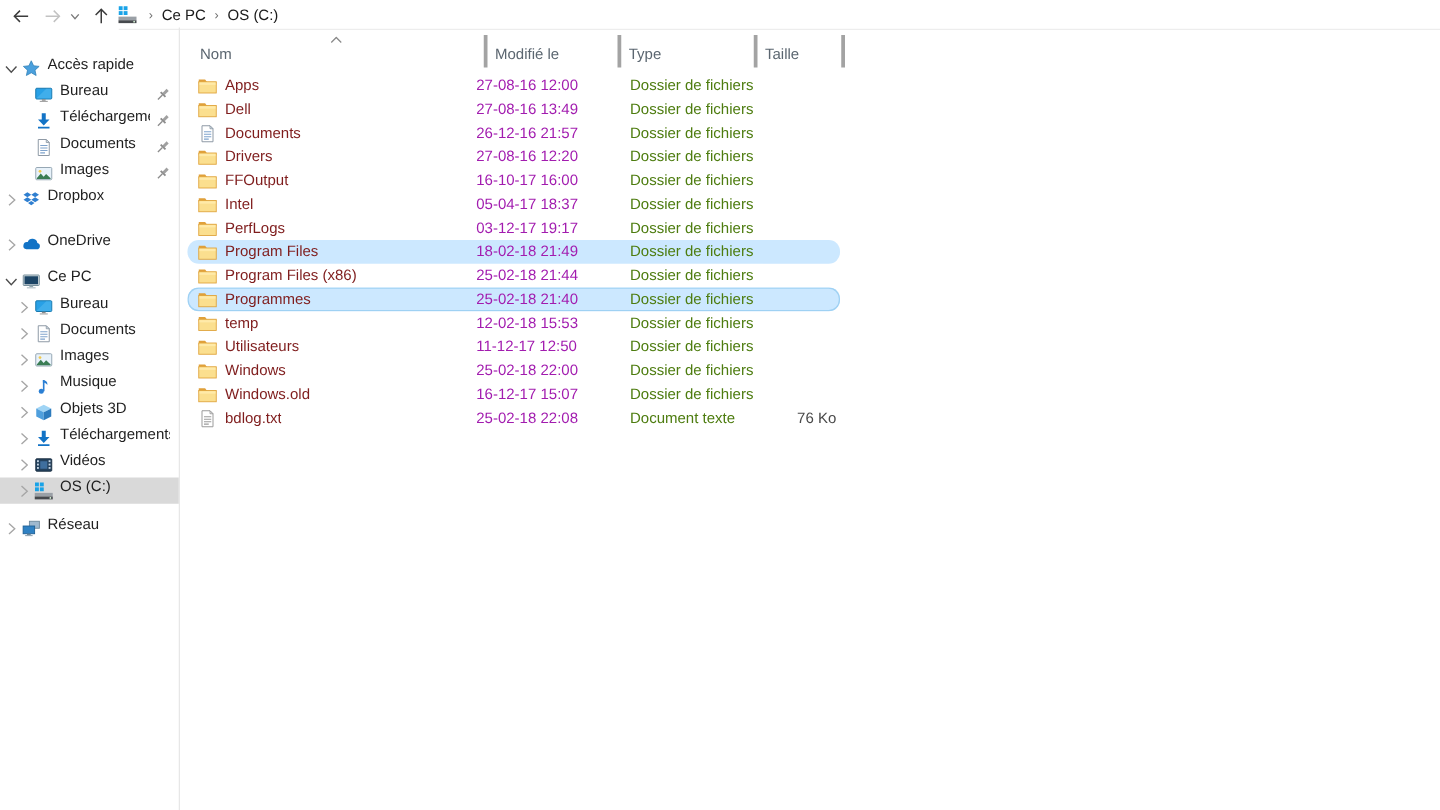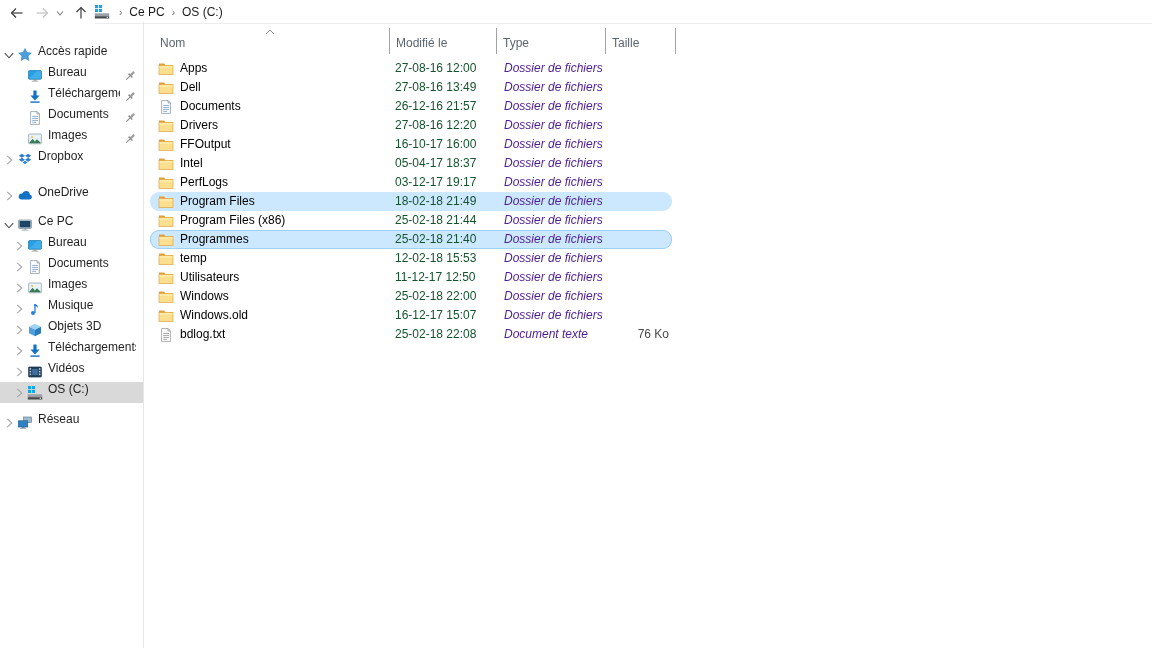--- a/index.html
+++ b/index.html
@@ -41,36 +41,36 @@
   .side-item.lvl0 .ic{left:17px;}
   .side-item.lvl0 .lab{margin-left:38px;}
   .side-item.lvl1 .chev{left:11px;}
   .side-item.lvl1 .ic{left:27px;}
   .side-item.lvl1 .lab{margin-left:48px;max-width:88px;}
   .side-item .pin{position:absolute;left:122px;top:2.5px;width:16px;height:16px;}
   .side-item.pinned.lvl1 .lab{max-width:72px;}
 
   
   .header-row{position:absolute;left:150px;top:28px;height:26px;display:flex;color:#5b6670;}
-  .hcell{position:relative;box-sizing:border-box;border-right:1px solid #a3a3a3;line-height:30px;padding-left:6px;white-space:nowrap;}
+  .hcell{position:relative;box-sizing:border-box;border-right:3px solid #a3a3a3;line-height:30px;padding-left:6px;white-space:nowrap;}
   .hcell.c0{width:240px;padding-left:10px;}
   .hcell.c1{width:107px;}
   .hcell.c2{width:109px;}
   .hcell.c3{width:70px;}
   .hcell .sort-caret{position:absolute;top:1px;left:50%;margin-left:-5px;}
 
   .rows{position:absolute;left:150px;top:59px;width:522px;}
   .row{position:relative;height:19px;}
   .row.sel{background:var(--selection-bg,#cce8ff);border-radius:9px;}
   .row.focus{box-shadow:inset 0 0 0 1px var(--selection-border,#9fd1f3);}
   .row .ic{position:absolute;left:8px;top:1.5px;width:16px;height:16px;}
   .row .cell{position:absolute;top:0;line-height:19px;white-space:nowrap;}
-  .row .nm{left:30px;color:#000000;max-width:205px;overflow:hidden;}
-  .row .md{left:245px;color:#14532d;}
-  .row .tp{left:354px;color:#4c1d95;font-style:italic;}
+  .row .nm{left:30px;color:#7f1d1d;max-width:205px;overflow:hidden;}
+  .row .md{left:231px;color:#a21caf;}
+  .row .tp{left:354px;color:#4d7c0f;}
   .row .sz{right:3px;width:90px;text-align:right;color:#4a4a4a;}
 </style>
 </head>
 <body>
 
 <div class="topbar">
   <div id="nav-buttons">
       <button class="nav-btn">
         <span class="icon">
           <svg width="16" height="16" viewBox="0 0 16 16" xmlns="http://www.w3.org/2000/svg">

